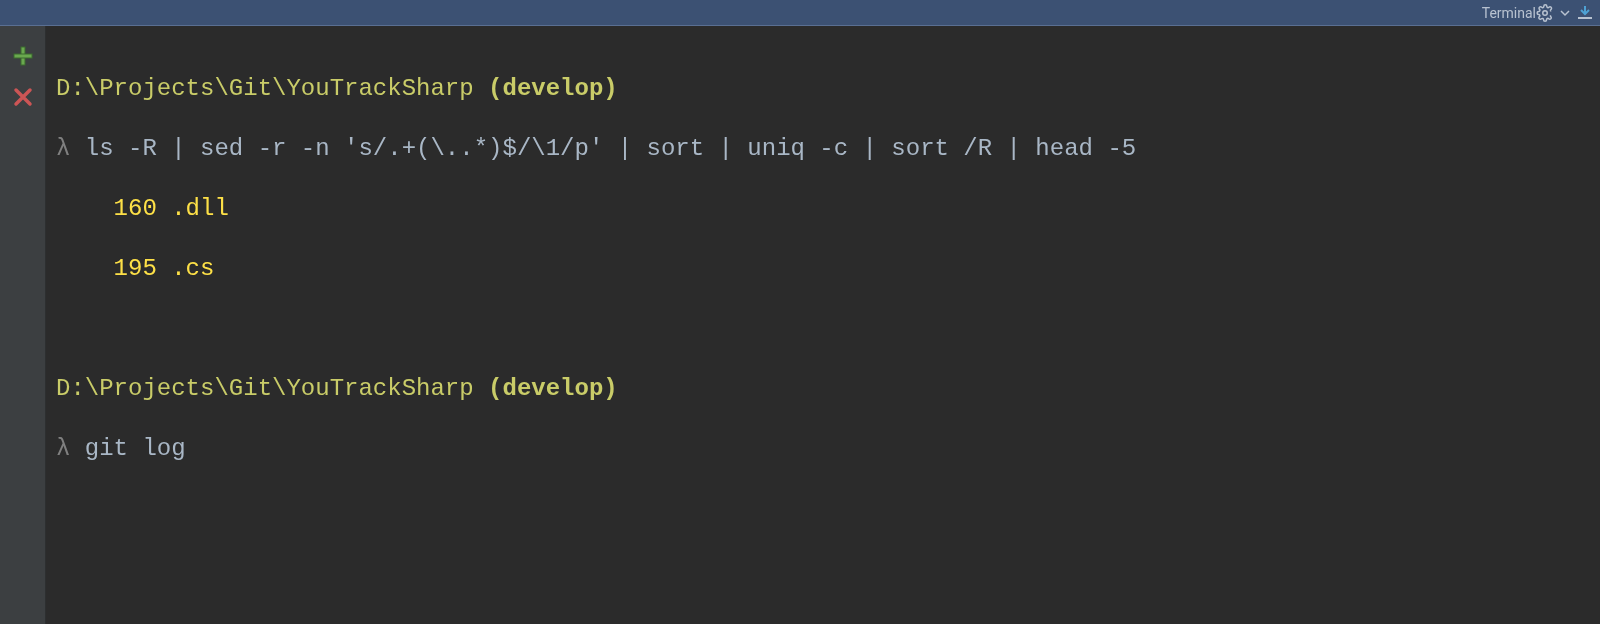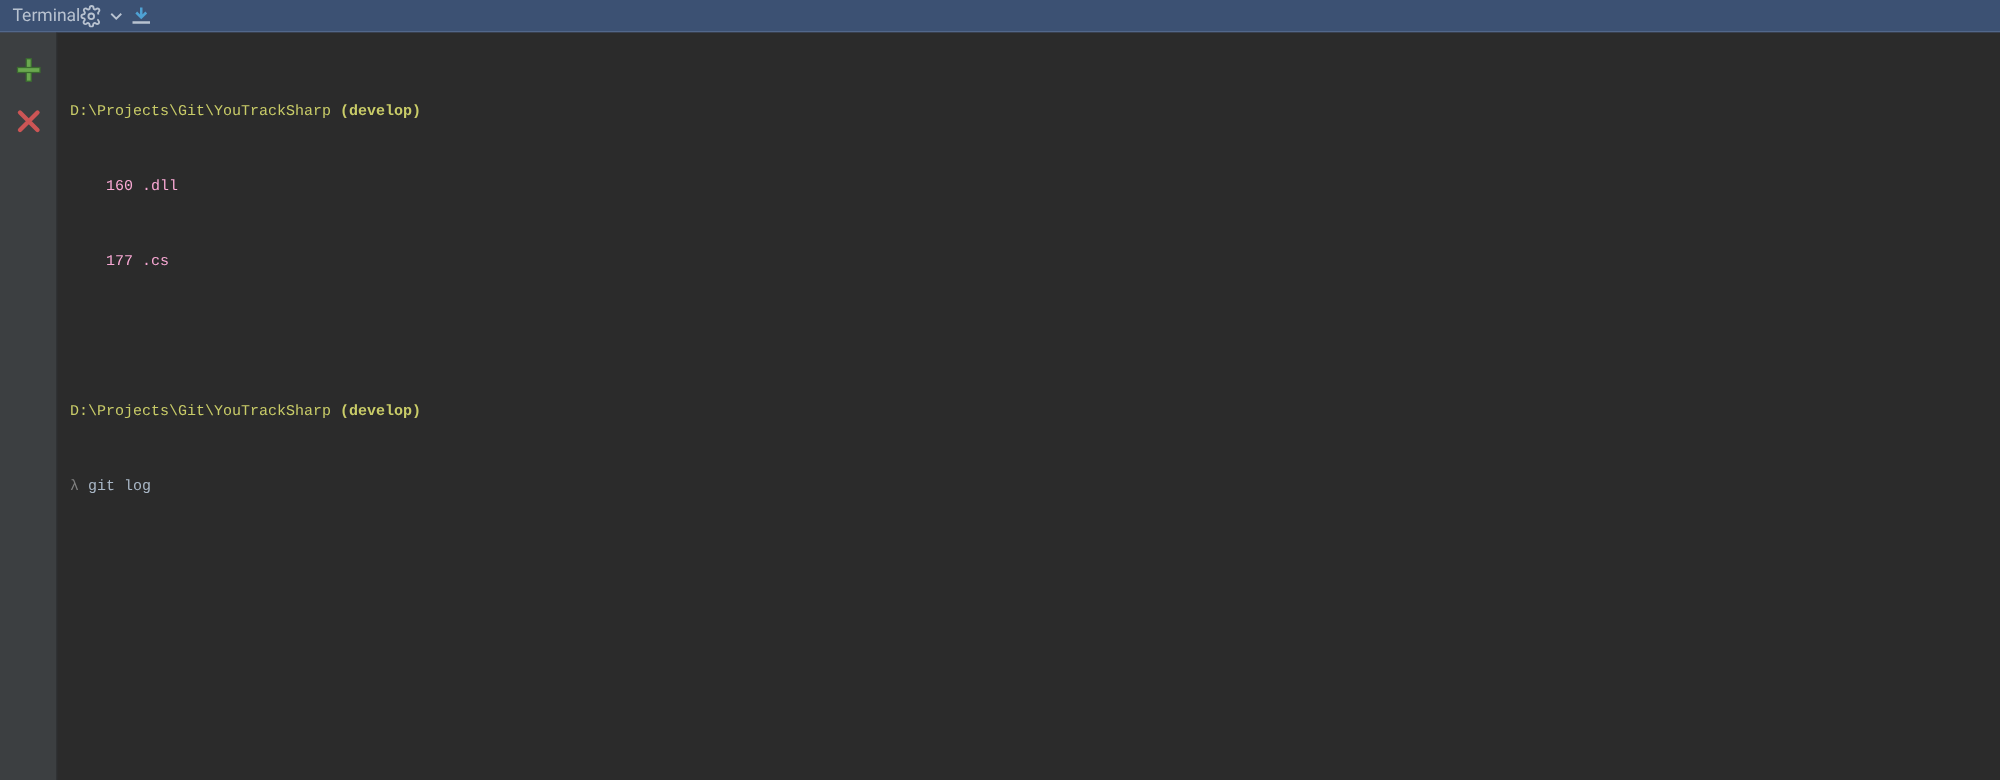--- a/index.html
+++ b/index.html
@@ -13,21 +13,21 @@
       overflow: hidden;
       background: #2b2b2b;
       font-family: ui-sans-serif, -apple-system, "Segoe UI", Roboto, sans-serif;
     }
     .title-bar {
       height: 26px;
       background: #3c5173;
       border-bottom: 1px solid #5a6f92;
       display: flex;
       align-items: center;
-      justify-content: flex-start;
+      justify-content: flex-end;
       padding: 0 6px 0 10px;
     }
     .title-bar .title {
       color: #b8c2d0;
       font-size: 14px;
     }
     .title-bar .actions {
       display: flex;
       align-items: center;
       gap: 6px;
@@ -50,31 +50,31 @@
       align-items: center;
       padding-top: 18px;
       gap: 18px;
     }
     .gutter svg { display: block; }
     .term {
       flex: 1;
       background: #2b2b2b;
       padding: 18px 10px 10px 10px;
       font-family: "Consolas", "Menlo", "Courier New", monospace;
-      font-size: 12px;
+      font-size: 24px;
       line-height: 30px;
       color: #a9b7c6;
       white-space: pre;
       overflow: hidden;
     }
     .c-path   { color: #c9cc68; }
     .c-branch { color: #c9cc68; font-weight: bold; }
     .c-lambda { color: #808080; }
     .c-cmd    { color: #a9b7c6; }
-    .c-out    { color: #f9a8d4; }
+    .c-out    { color: #fde047; }
   </style>
 </head>
 <body>
 
 <div class="title-bar">
   <span class="title">Terminal</span>
   <div class="actions">
     <span class="icon-btn">
       <svg width="18" height="18" viewBox="0 0 24 24" fill="none" stroke="#b8c2d0" stroke-width="2">
         <circle cx="12" cy="12" r="3"></circle>
@@ -105,22 +105,23 @@
     </span>
     <span>
       <svg width="22" height="22" viewBox="0 0 22 22">
         <path d="M4 4 L18 18 M18 4 L4 18" stroke="#cc5555" stroke-width="3.5" stroke-linecap="round"></path>
       </svg>
     </span>
   </div>
 
   <div class="term">
 <div><span class="c-path">D:\Projects\Git\YouTrackSharp</span><span class="c-branch"> (</span><span class="c-branch">develop</span><span class="c-branch">)</span></div>
+<div><span class="c-lambda">λ </span><span class="c-cmd">ls -R | sed -r -n 's/.+(\..*)$/\1/p' | sort | uniq -c | sort /R | head -5</span></div>
 <div class="c-out">    160 .dll</div>
-<div class="c-out">    177 .cs</div>
+<div class="c-out">    195 .cs</div>
 <div class="c-out"> </div>
 <div><span class="c-path">D:\Projects\Git\YouTrackSharp</span><span class="c-branch"> (</span><span class="c-branch">develop</span><span class="c-branch">)</span></div>
 <div><span class="c-lambda">λ </span><span class="c-cmd">git log</span></div>
 
 
 
 
 
 
 

